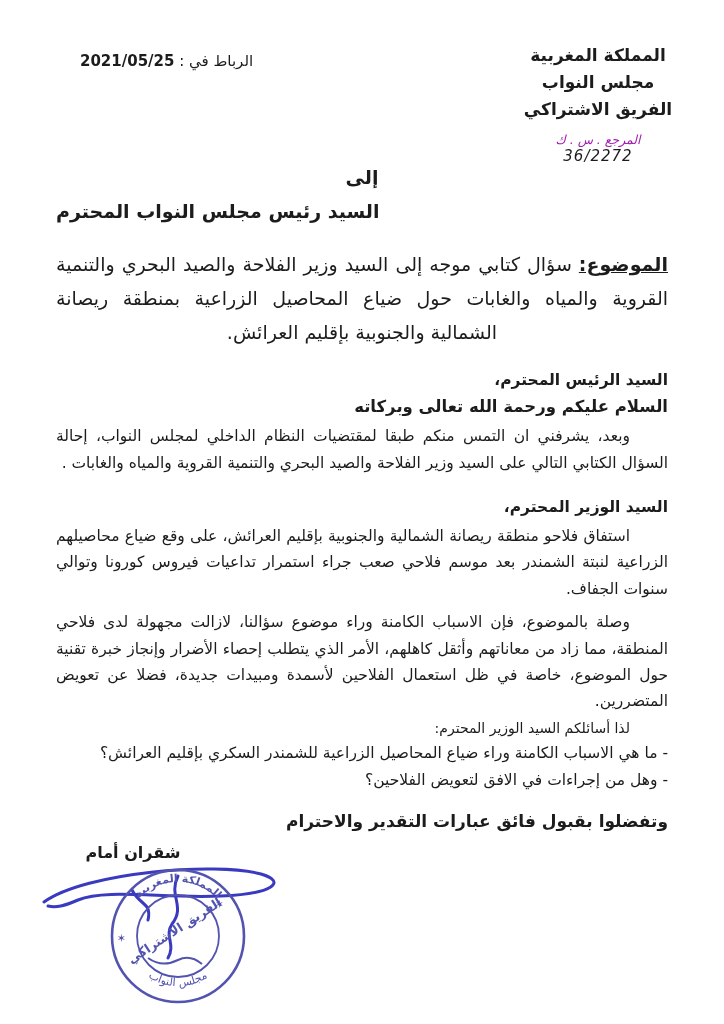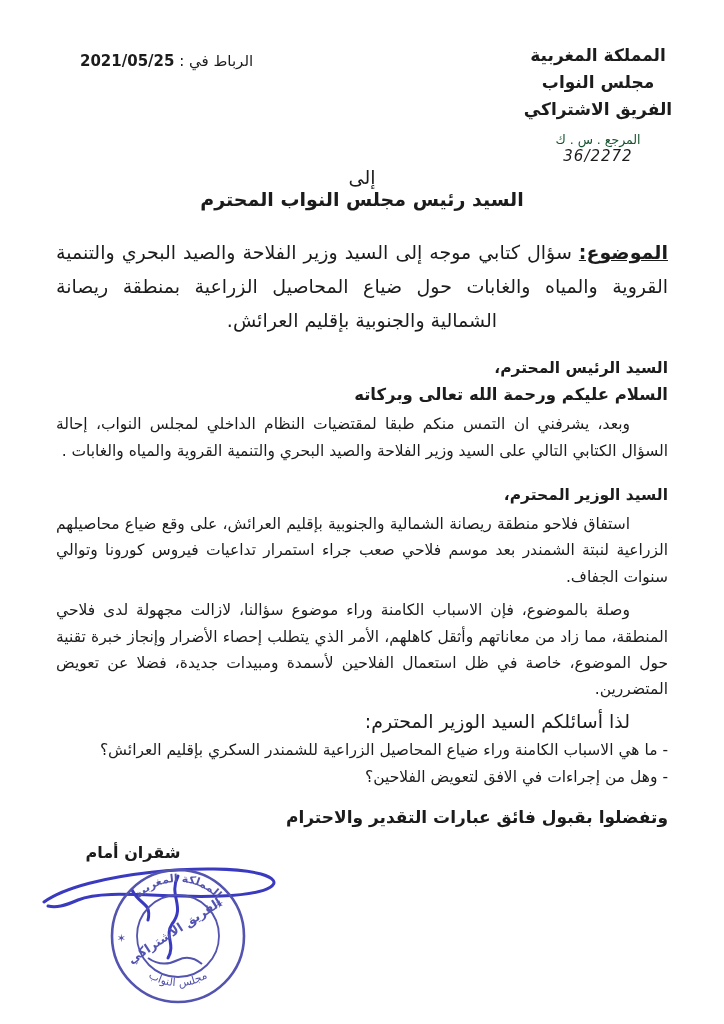--- a/index.html
+++ b/index.html
@@ -8,42 +8,42 @@
     background:#ffffff; color:#1c1c1c; overflow:hidden;
     font-family:"DejaVu Sans", sans-serif; direction:rtl;
   }
   
   .org-block {
     position:absolute; top:42px; right:26px; width:200px;
     text-align:center; font-weight:bold;
   }
   .org-line { font-size:17px; line-height:1.6; letter-spacing:-0.5px; }
   .ref-block { margin-top:8px; font-weight:normal; }
-  .ref-label { font-size:12.5px; color:#14532d; }
+  .ref-label { font-size:12.5px; font-style:italic; color:#a21caf; }
   .ref-number { font-size:15px; font-style:italic; letter-spacing:1px; direction:ltr; unicode-bidi:embed; }
   .date-line {
     position:absolute; top:52px; left:80px; font-size:15px; direction:rtl;
   }
   .date-value { direction:ltr; unicode-bidi:embed; font-weight:600; letter-spacing:1px;text-align:right; }
   
   .main { padding:166px 56px 0 56px; }
-  .to-line { text-align:center; font-weight:normal; font-size:19px; }
-  .recipient-line { text-align:center; font-weight:bold; font-size:19px; margin-top:0; letter-spacing:-0.5px; }
+  .to-line { text-align:center; font-weight:bold; font-size:19px; }
+  .recipient-line { text-align:left; font-weight:bold; font-size:19px; margin-top:12px; letter-spacing:-0.5px; }
   .subject {
     margin-top:26px; font-size:19px; line-height:1.78;
     text-align:justify; text-align-last:center;
   }
   .subject-label { font-weight:bold; text-decoration:underline; }
   .salutation { font-weight:bold; font-size:15.5px; margin-top:22px; }
   .greeting { font-weight:bold; font-size:16.5px; margin-top:8px; letter-spacing:-0.5px; }
   .para {
     font-size:15.5px; line-height:1.7; text-align:justify;
     text-indent:38px; margin-top:7px;
   }
-  .question-intro { font-size:19px; line-height:1.7; text-indent:38px; margin-top:2px; }
+  .question-intro { font-size:14px; line-height:1.7; text-indent:38px; margin-top:2px; }
   .question-line { font-size:15.5px; line-height:1.75; }
   .closing { text-align:right; font-weight:bold; font-size:17px; margin-top:16px; letter-spacing:-0.5px; }
   
   .signature-block { position:absolute; top:843px; left:16px; width:310px; }
   .signatory-name { font-weight:bold; font-size:16px; width:210px; margin-right:88px; text-align:center; }
   .stamp-svg { display:block; margin-top:0; }
 </style>
 </head>
 <body>
 

